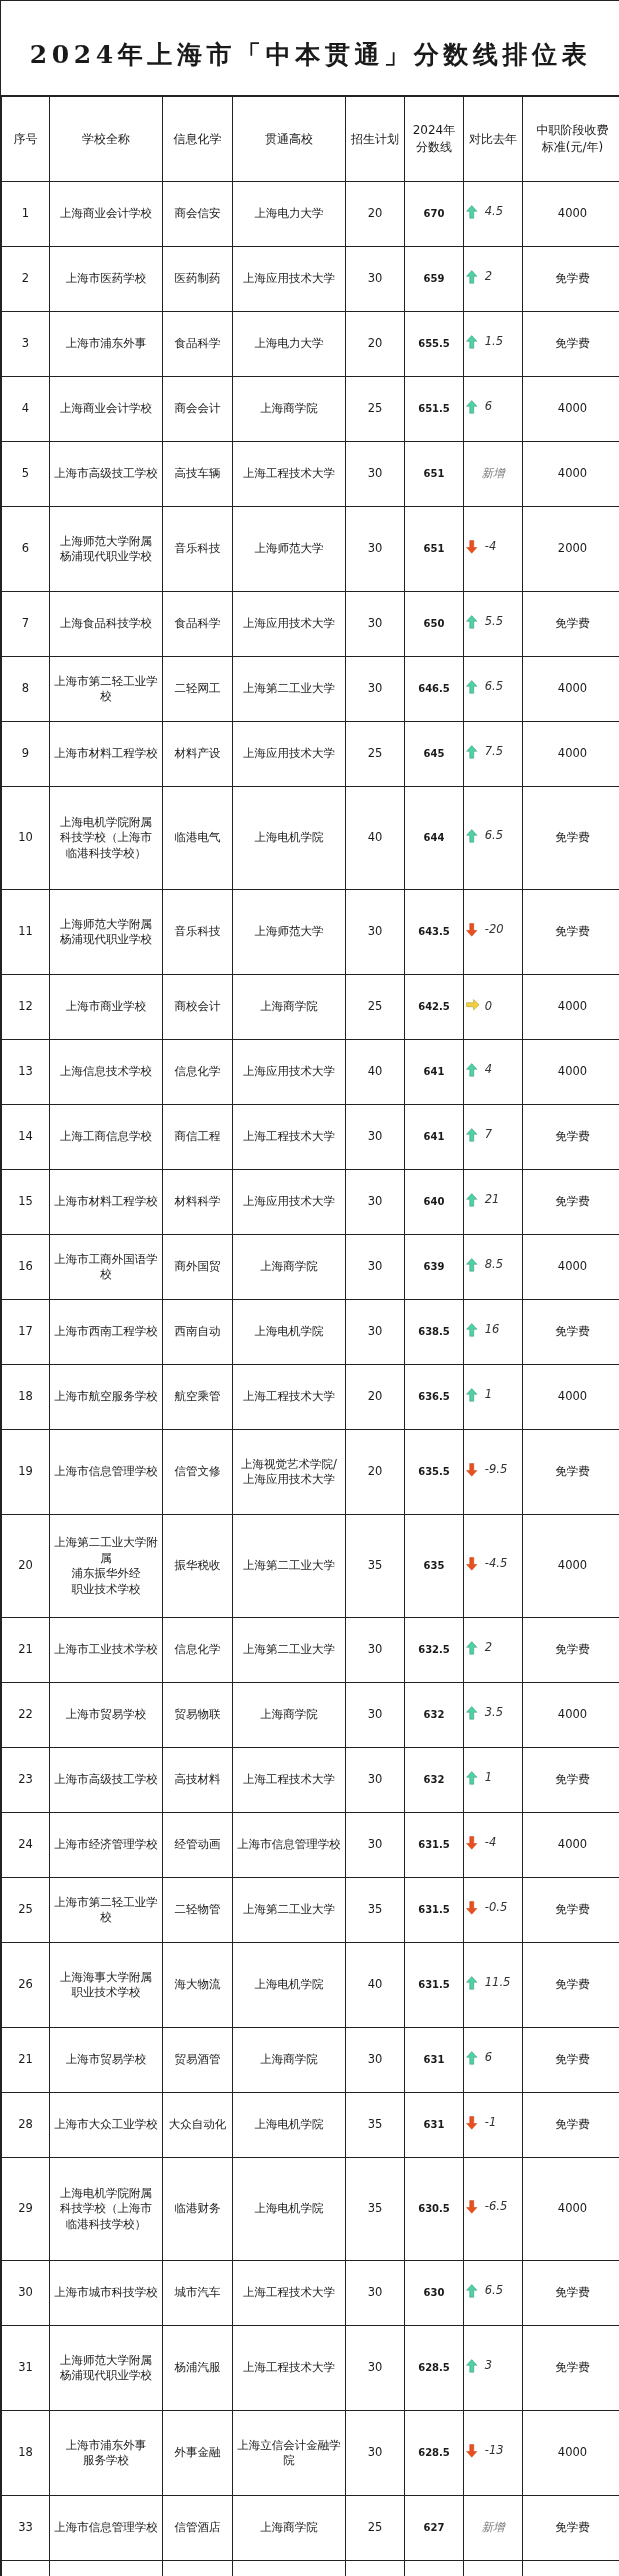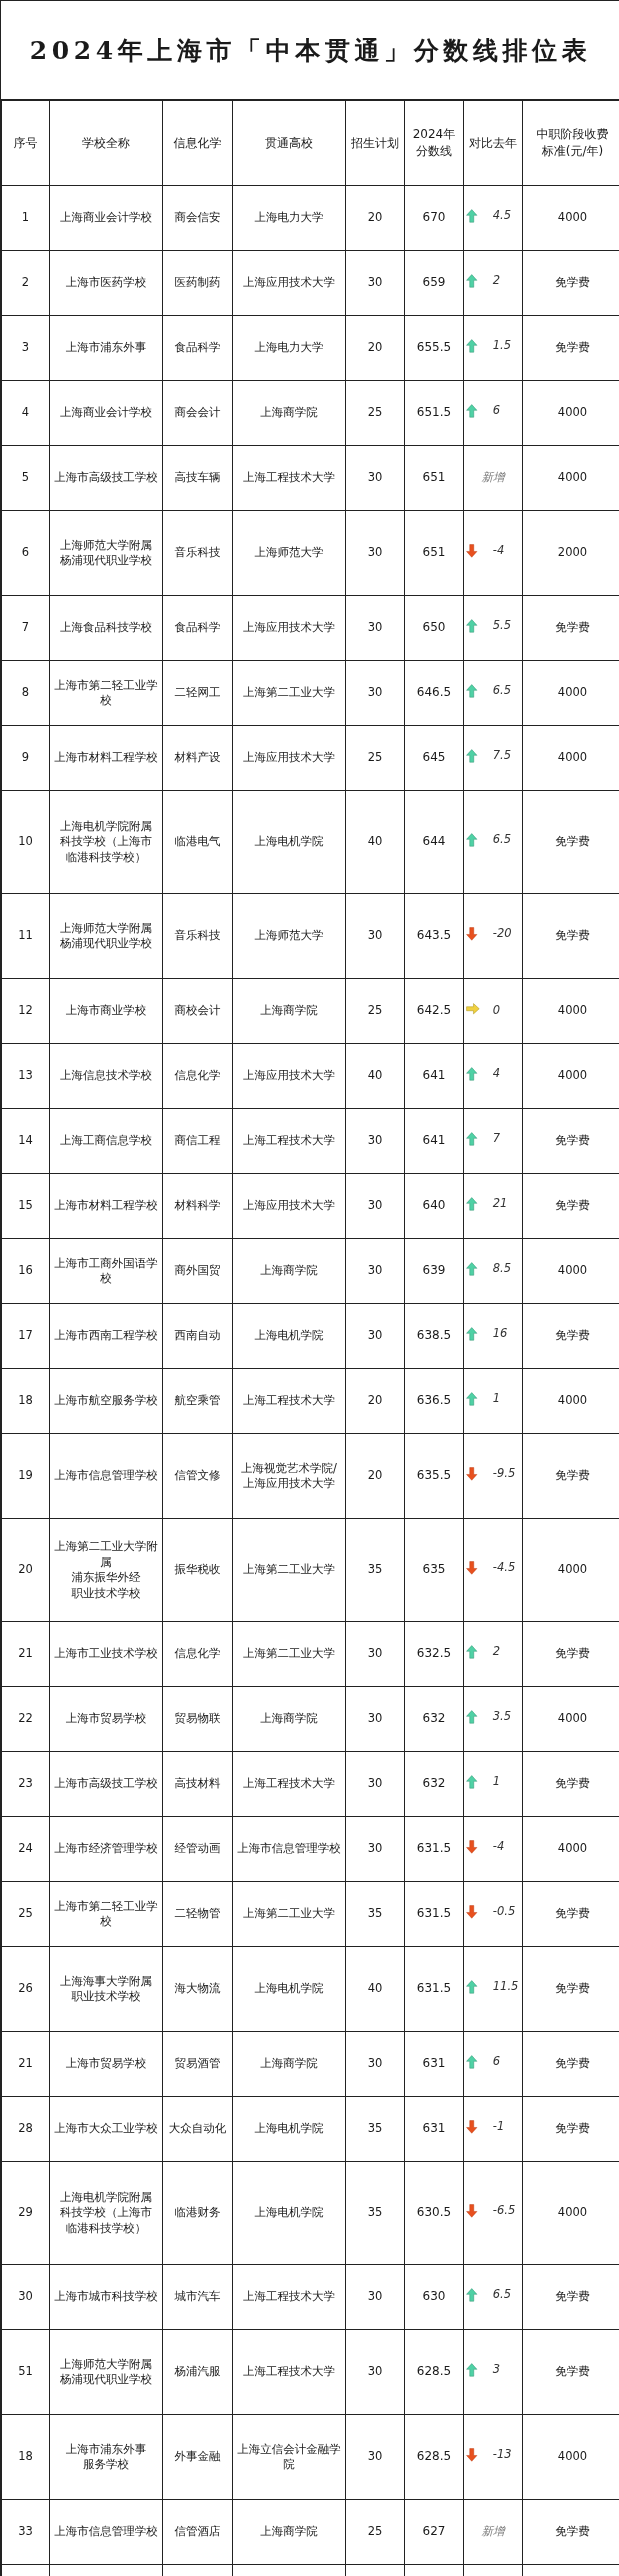--- a/index.html
+++ b/index.html
@@ -1,29 +1,29 @@
 <!DOCTYPE html>
 <html style="font-size:9.2px"><head>
 <meta charset="utf-8">
 <style>
   html, body { margin: 0; padding: 0; background: #ffffff; }
   body { width: 620px; font-family: "DejaVu Sans", "Liberation Sans", sans-serif; color: #1a1a1a; }
   .sheet { width: 620px; border-top: 1.1px solid #222; border-left: 1.1px solid #222; box-sizing: border-box; }
-  .title { height: 99px; display: flex; align-items: center; justify-content: center; font-family: "DejaVu Serif", "Liberation Serif", serif; font-weight: bold; font-size: 25px; letter-spacing: 4.6px; border-bottom: 1.1px solid #222; box-sizing: border-box; }
+  .title { height: 83px; display: flex; align-items: center; justify-content: center; font-family: "DejaVu Serif", "Liberation Serif", serif; font-weight: bold; font-size: 25px; letter-spacing: 4.6px; border-bottom: 1.1px solid #222; box-sizing: border-box; margin-top: 12px; }
   table { border-collapse: collapse; width: 620px; table-layout: fixed; }
   col.c1 { width: 48px; } col.c2 { width: 113px; } col.c3 { width: 70px; } col.c4 { width: 113px; }
   col.c5 { width: 59px; } col.c6 { width: 59px; } col.c7 { width: 59px; } col.c8 { width: 100px; }
   th, td { border: 0.9px solid #222; text-align: center; vertical-align: middle; padding: 0 2.3px; font-size: 11.5px; line-height: 15.5px; font-weight: normal; }
   thead th { height: 84px; font-size: 12px; line-height: 16.6px; }
   tr.h1 td { height: 64px; }
   tr.h2 td { height: 84px; }
   tr.h3 td { height: 102px; }
-  td.score { font-weight: normal; font-size: 12px; }
+  td.score { font-weight: bold; font-size: 10px; }
   td.change { text-align: left; padding-left: 2.3px; }
-  .chg { display: inline-flex; align-items: center; gap: 15px; }
+  .chg { display: inline-flex; align-items: center; gap: 7px; }
   .arrow { display: inline-block; width: 11.5px; height: 13.8px; }
   .chg-val { font-style: italic; font-size: 11.5px; color: #333; }
   .chg-new { display: block; text-align: center; font-style: italic; color: #777; font-size: 11.5px; }
   td.fee { font-size: 11.5px; }
 </style>
 </head>
 <body>
 
 <div class="sheet">
   <div class="title">2024年上海市「中本贯通」分数线排位表</div>
@@ -504,21 +504,21 @@
           <td class="score">630</td>
           <td class="change"><span class="chg">
               <span class="arrow"><svg viewBox="0 0 20 24" width="11.5" height="13.8">
                   <path d="M10 1 L19 11 L13.5 11 L13.5 23 L6.5 23 L6.5 11 L1 11 Z" fill="#4fd1a5" stroke="#2a8a6a" stroke-width="0.8"></path>
                 </svg></span>
               <span class="chg-val">6.5</span>
             </span></td>
           <td class="fee" style="white-space:pre-line">免学费</td>
         </tr>
         <tr class="h2">
-          <td>51</td>
+          <td>31</td>
           <td style="white-space:pre-line">上海师范大学附属
 杨浦现代职业学校</td>
           <td>杨浦汽服</td>
           <td style="white-space:pre-line">上海工程技术大学</td>
           <td>30</td>
           <td class="score">628.5</td>
           <td class="change"><span class="chg">
               <span class="arrow"><svg viewBox="0 0 20 24" width="11.5" height="13.8">
                   <path d="M10 1 L19 11 L13.5 11 L13.5 23 L6.5 23 L6.5 11 L1 11 Z" fill="#4fd1a5" stroke="#2a8a6a" stroke-width="0.8"></path>
                 </svg></span>

